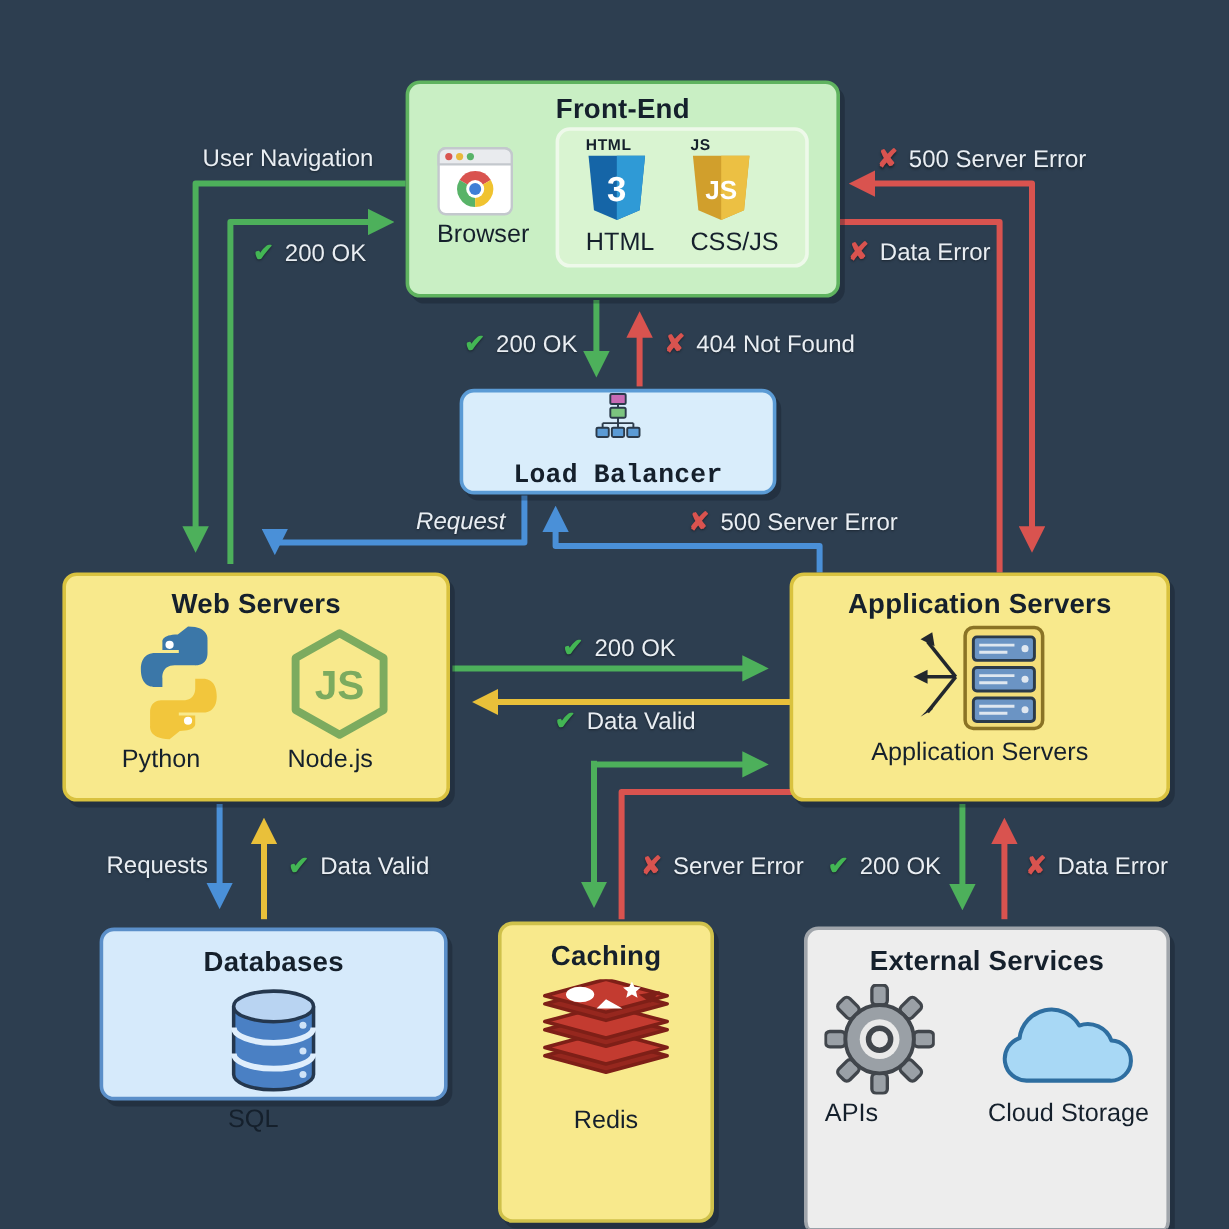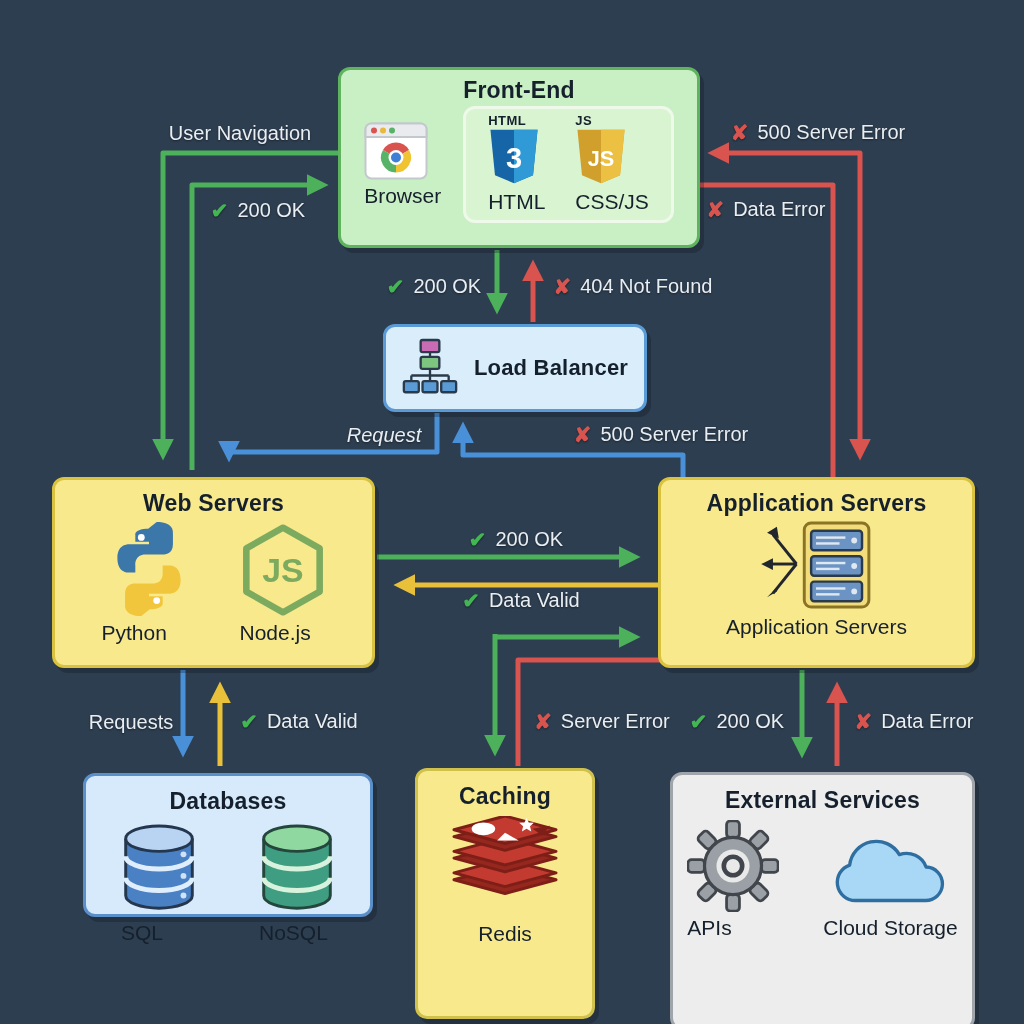--- a/index.html
+++ b/index.html
@@ -12,31 +12,31 @@
   .node-title{font-weight:bold;color:#15202c;font-size:23px;letter-spacing:.2px;}
   .cap{color:#15202c;font-size:21px;margin-top:4px;}
   .col{display:flex;flex-direction:column;align-items:flex-start;}
   
   .fe{background:#c9efc4;border-color:#5fb35f;}
   .fe-row{display:flex;align-items:center;gap:22px;margin-top:2px;}
   .fe-panel{background:#d9f4d1;border:3px solid #eef9ea;border-radius:12px;
             display:flex;gap:30px;padding:4px 22px 6px;}
   .mini{font-size:13px;font-weight:bold;color:#15202c;letter-spacing:.5px;}
   
-  .lb{background:#d9edfb;border-color:#5b9bd5;flex-direction:row;justify-content:center;gap:16px;}
+  .lb{background:#d9edfb;border-color:#5b9bd5;flex-direction:column;justify-content:flex-start;gap:16px;font-family:Liberation Mono, monospace;}
   .lb .node-title{font-size:22px;}
   
   .ys{background:#f8e98c;border-color:#d9c23f;}
   .row{display:flex;align-items:flex-end;gap:44px;}
   
   .db{background:#d6eafb;border-color:#5b8fc9;}
   
   .ex{background:#ededed;border-color:#a0a5ab;}
   
-  .alabel{position:absolute;transform:translate(-50%,-50%);display:flex;align-items:flex-start;gap:9px;
+  .alabel{position:absolute;transform:translate(-50%,-50%);display:flex;align-items:flex-end;gap:9px;
           font-size:20px;color:#e9eef3;white-space:nowrap;z-index:3;
           text-shadow:0 1px 2px rgba(0,0,0,.45);}
   .g{font-size:21px;font-weight:bold;}
   .g.ok{color:#43b654;}
   .g.err{color:#d9534f;}
 </style>
 </head>
 <body>
 
 <div class="stage">
@@ -199,29 +199,20 @@
           <path d="M4,16 v58 a34,13 0 0 0 68,0 V16" fill="#4a80c4" stroke="#24374e" stroke-width="3"></path>
           <path d="M4,34 a34,13 0 0 0 68,0" fill="none" stroke="#dfeefc" stroke-width="5"></path>
           <path d="M4,56 a34,13 0 0 0 68,0" fill="none" stroke="#dfeefc" stroke-width="5"></path>
           <ellipse cx="38" cy="16" rx="34" ry="13" fill="#b9d4f2" stroke="#24374e" stroke-width="3"></ellipse>
           <circle cx="63" cy="32" r="3" fill="#cfe3f8"></circle>
             <circle cx="63" cy="54" r="3" fill="#cfe3f8"></circle>
             <circle cx="63" cy="74" r="3" fill="#cfe3f8"></circle>
         </svg>
         <div class="cap">SQL</div>
       </div>
-      <div class="col">
-        <svg width="76" height="94" viewBox="0 0 76 96">
-          <path d="M4,16 v58 a34,13 0 0 0 68,0 V16" fill="#3f9e82" stroke="#24463c" stroke-width="3"></path>
-          <path d="M4,34 a34,13 0 0 0 68,0" fill="none" stroke="#d9f2de" stroke-width="5"></path>
-          <path d="M4,56 a34,13 0 0 0 68,0" fill="none" stroke="#d9f2de" stroke-width="5"></path>
-          <ellipse cx="38" cy="16" rx="34" ry="13" fill="#8fd9a0" stroke="#24463c" stroke-width="3"></ellipse>
-        </svg>
-        <div class="cap">NoSQL</div>
-      </div>
     </div>
   </div>
 
   <div class="node ys" style="left:415px;top:768px;width:180px;height:251px;padding-top:12px;border-color:#cfc14b;">
     <div class="node-title">Caching</div>
     <svg width="118" height="102" viewBox="0 0 120 104" style="margin-top:6px;">
       <g stroke="#7e1f17" stroke-width="3" stroke-linejoin="round">
         <polygon points="60,51 112,65 60,79 8,65" fill="#96271e"></polygon>
         <polygon points="60,44 112,58 60,72 8,58" fill="#c33b30"></polygon>
         <polygon points="60,29 112,43 60,57 8,43" fill="#96271e"></polygon>

